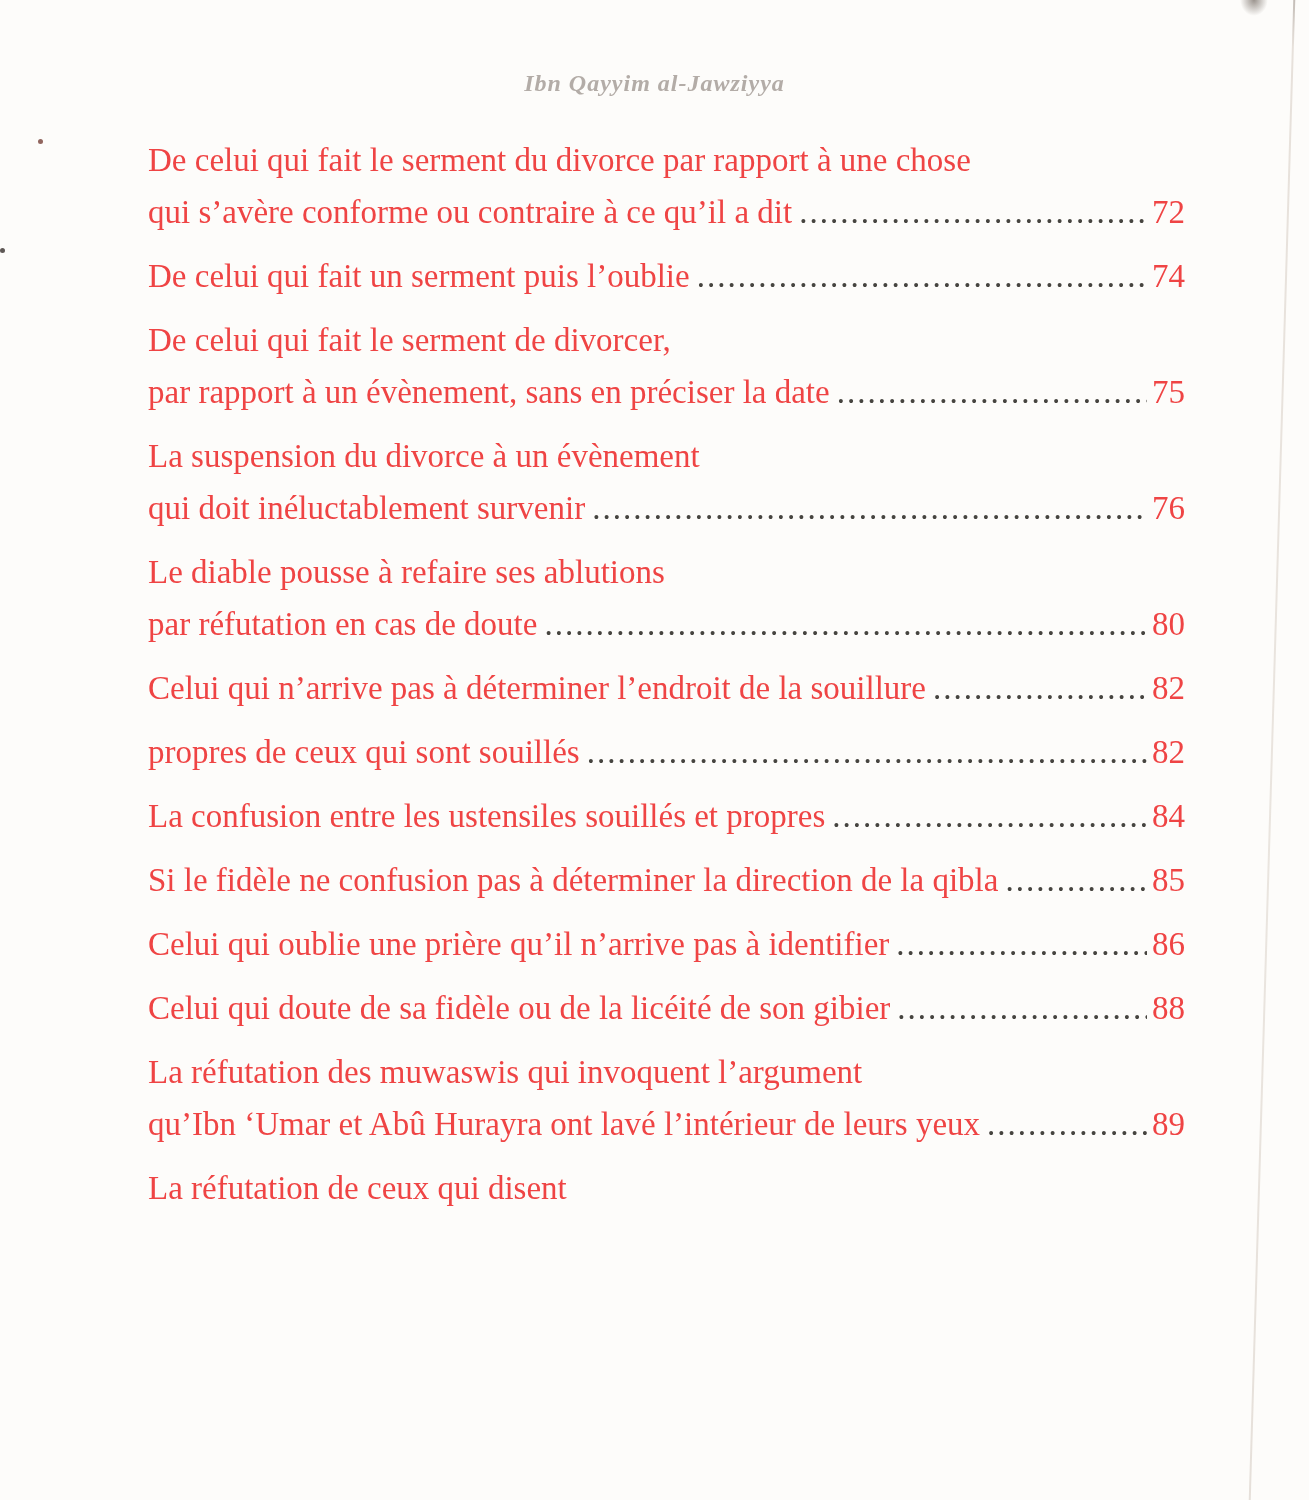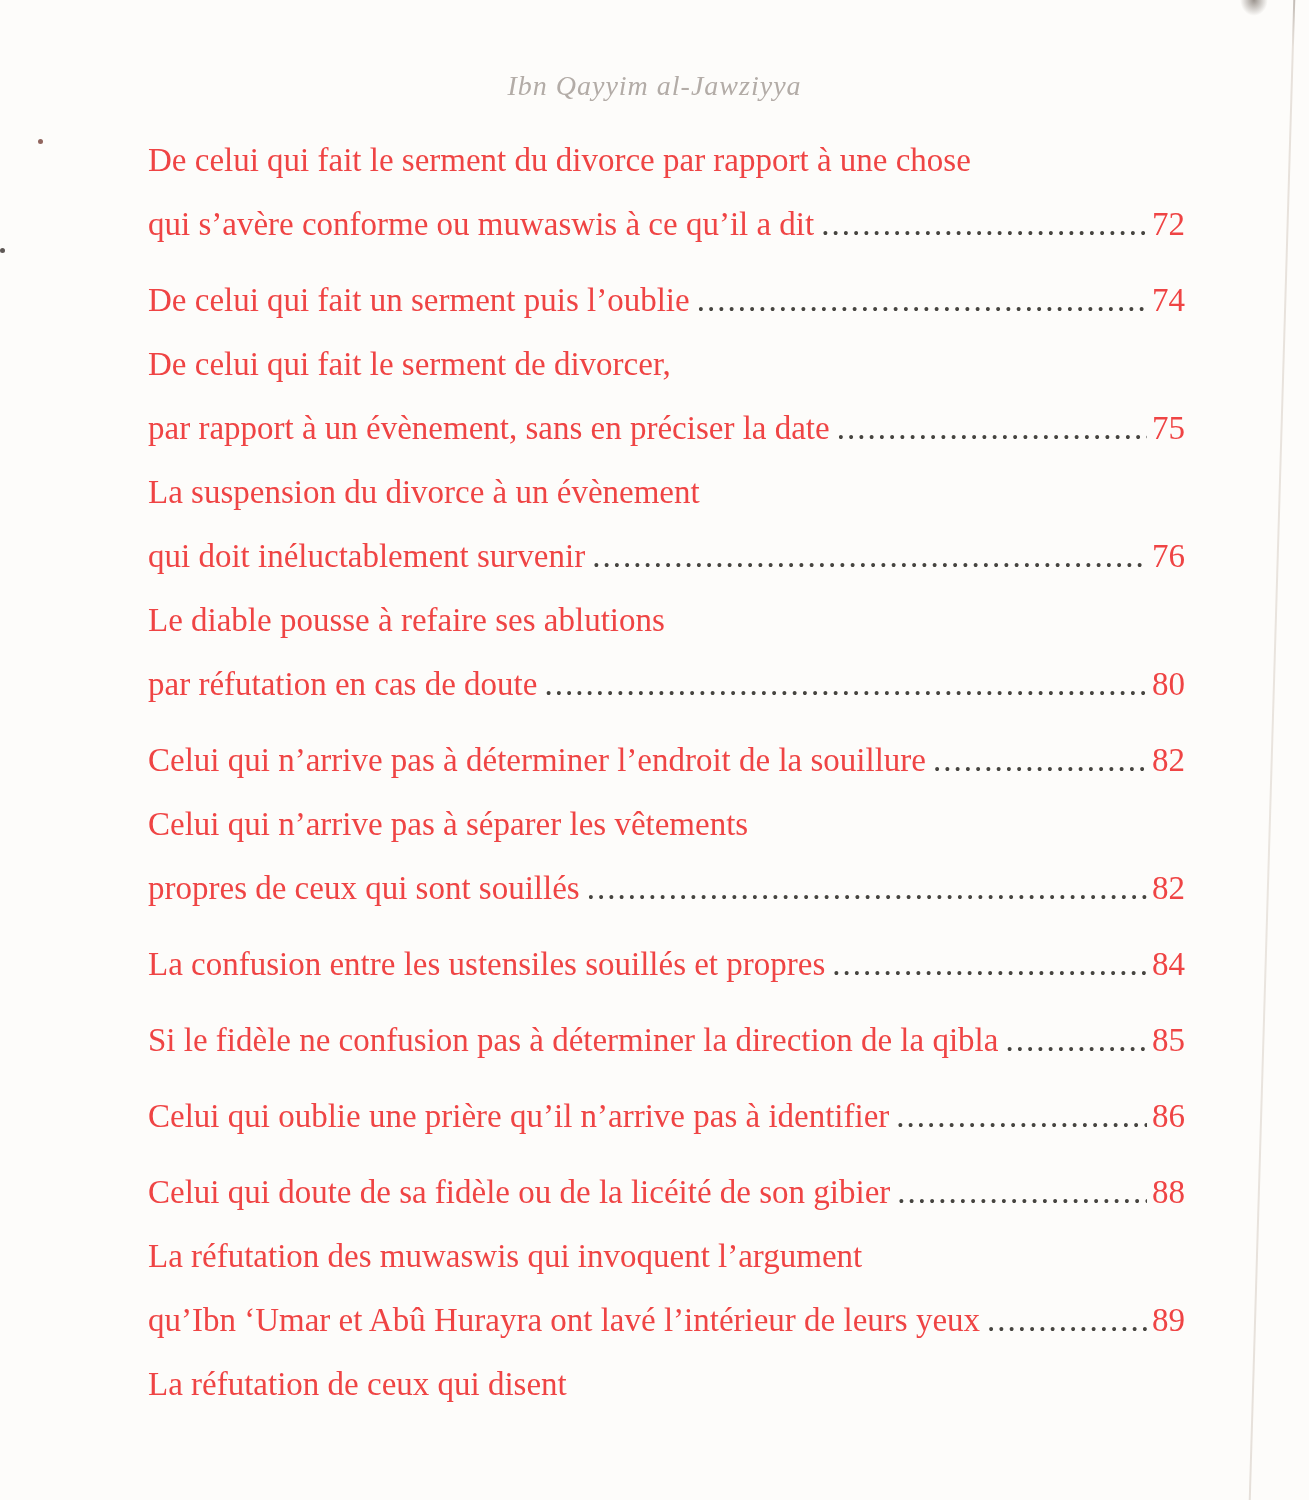--- a/index.html
+++ b/index.html
@@ -13,24 +13,25 @@
     width: 1309px; height: 1500px;
     background: #fdfcfa;
     overflow: hidden;
     color: #3e3c3a;
   }
   .running-head {
     position: absolute;
     top: 70px; left: 0; width: 100%;
     text-align: center;
     font-style: italic;
-    font-size: 28px;
+    font-size: 24px;
     letter-spacing: 1px;
     color: #b3aca7;
     filter: blur(0.5px);
+    font-weight: bold;
   }
   .toc {
     position: absolute;
     top: 134px; left: 148px; right: 124px;
   }
   .entry {
     font-size: 33px;
     line-height: 52px;
     margin-bottom: 12px;
     color: #ef4444;
@@ -42,21 +43,21 @@
     flex: 1 1 auto;
     overflow: hidden;
     white-space: nowrap;
     margin: 0 5px 0 7px;
     letter-spacing: 2px;
     color: #46443f;
   }
   .leader::after {
     content: "...................................................................................................................................................................................";
   }
-  .pg { flex: 0 0 auto; margin-top: 12px; }
+  .pg { flex: 0 0 auto; }
   
   .page-edge {
     position: absolute;
     left: 1271px; top: -15px;
     width: 2px; height: 1530px;
     background: linear-gradient(to bottom, #b9b2ac, #e7e1db 4%, #eae5df 60%, #e6e0da);
     transform: rotate(1.7deg);
   }
   .edge-smudge {
     position: absolute;
@@ -70,21 +71,21 @@
 </style>
 </head>
 <body>
 
 <div class="sheet">
   <div class="running-head">Ibn Qayyim al-Jawziyya</div>
   <div class="toc">
       <div class="entry">
         <div class="line">De celui qui fait le serment du divorce par rapport à une chose</div>
         <div class="line last">
-          <span class="txt">qui s’avère conforme ou muwaswis à ce qu’il a dit</span>
+          <span class="txt">qui s’avère conforme ou contraire à ce qu’il a dit</span>
           <span class="leader"></span>
           <span class="pg">72</span>
         </div>
       </div>
       <div class="entry">
         <div class="line last">
           <span class="txt">De celui qui fait un serment puis l’oublie</span>
           <span class="leader"></span>
           <span class="pg">74</span>
         </div>
@@ -114,21 +115,20 @@
         </div>
       </div>
       <div class="entry">
         <div class="line last">
           <span class="txt">Celui qui n’arrive pas à déterminer l’endroit de la souillure</span>
           <span class="leader"></span>
           <span class="pg">82</span>
         </div>
       </div>
       <div class="entry">
-        <div class="line">Celui qui n’arrive pas à séparer les vêtements</div>
         <div class="line last">
           <span class="txt">propres de ceux qui sont souillés</span>
           <span class="leader"></span>
           <span class="pg">82</span>
         </div>
       </div>
       <div class="entry">
         <div class="line last">
           <span class="txt">La confusion entre les ustensiles souillés et propres</span>
           <span class="leader"></span>

